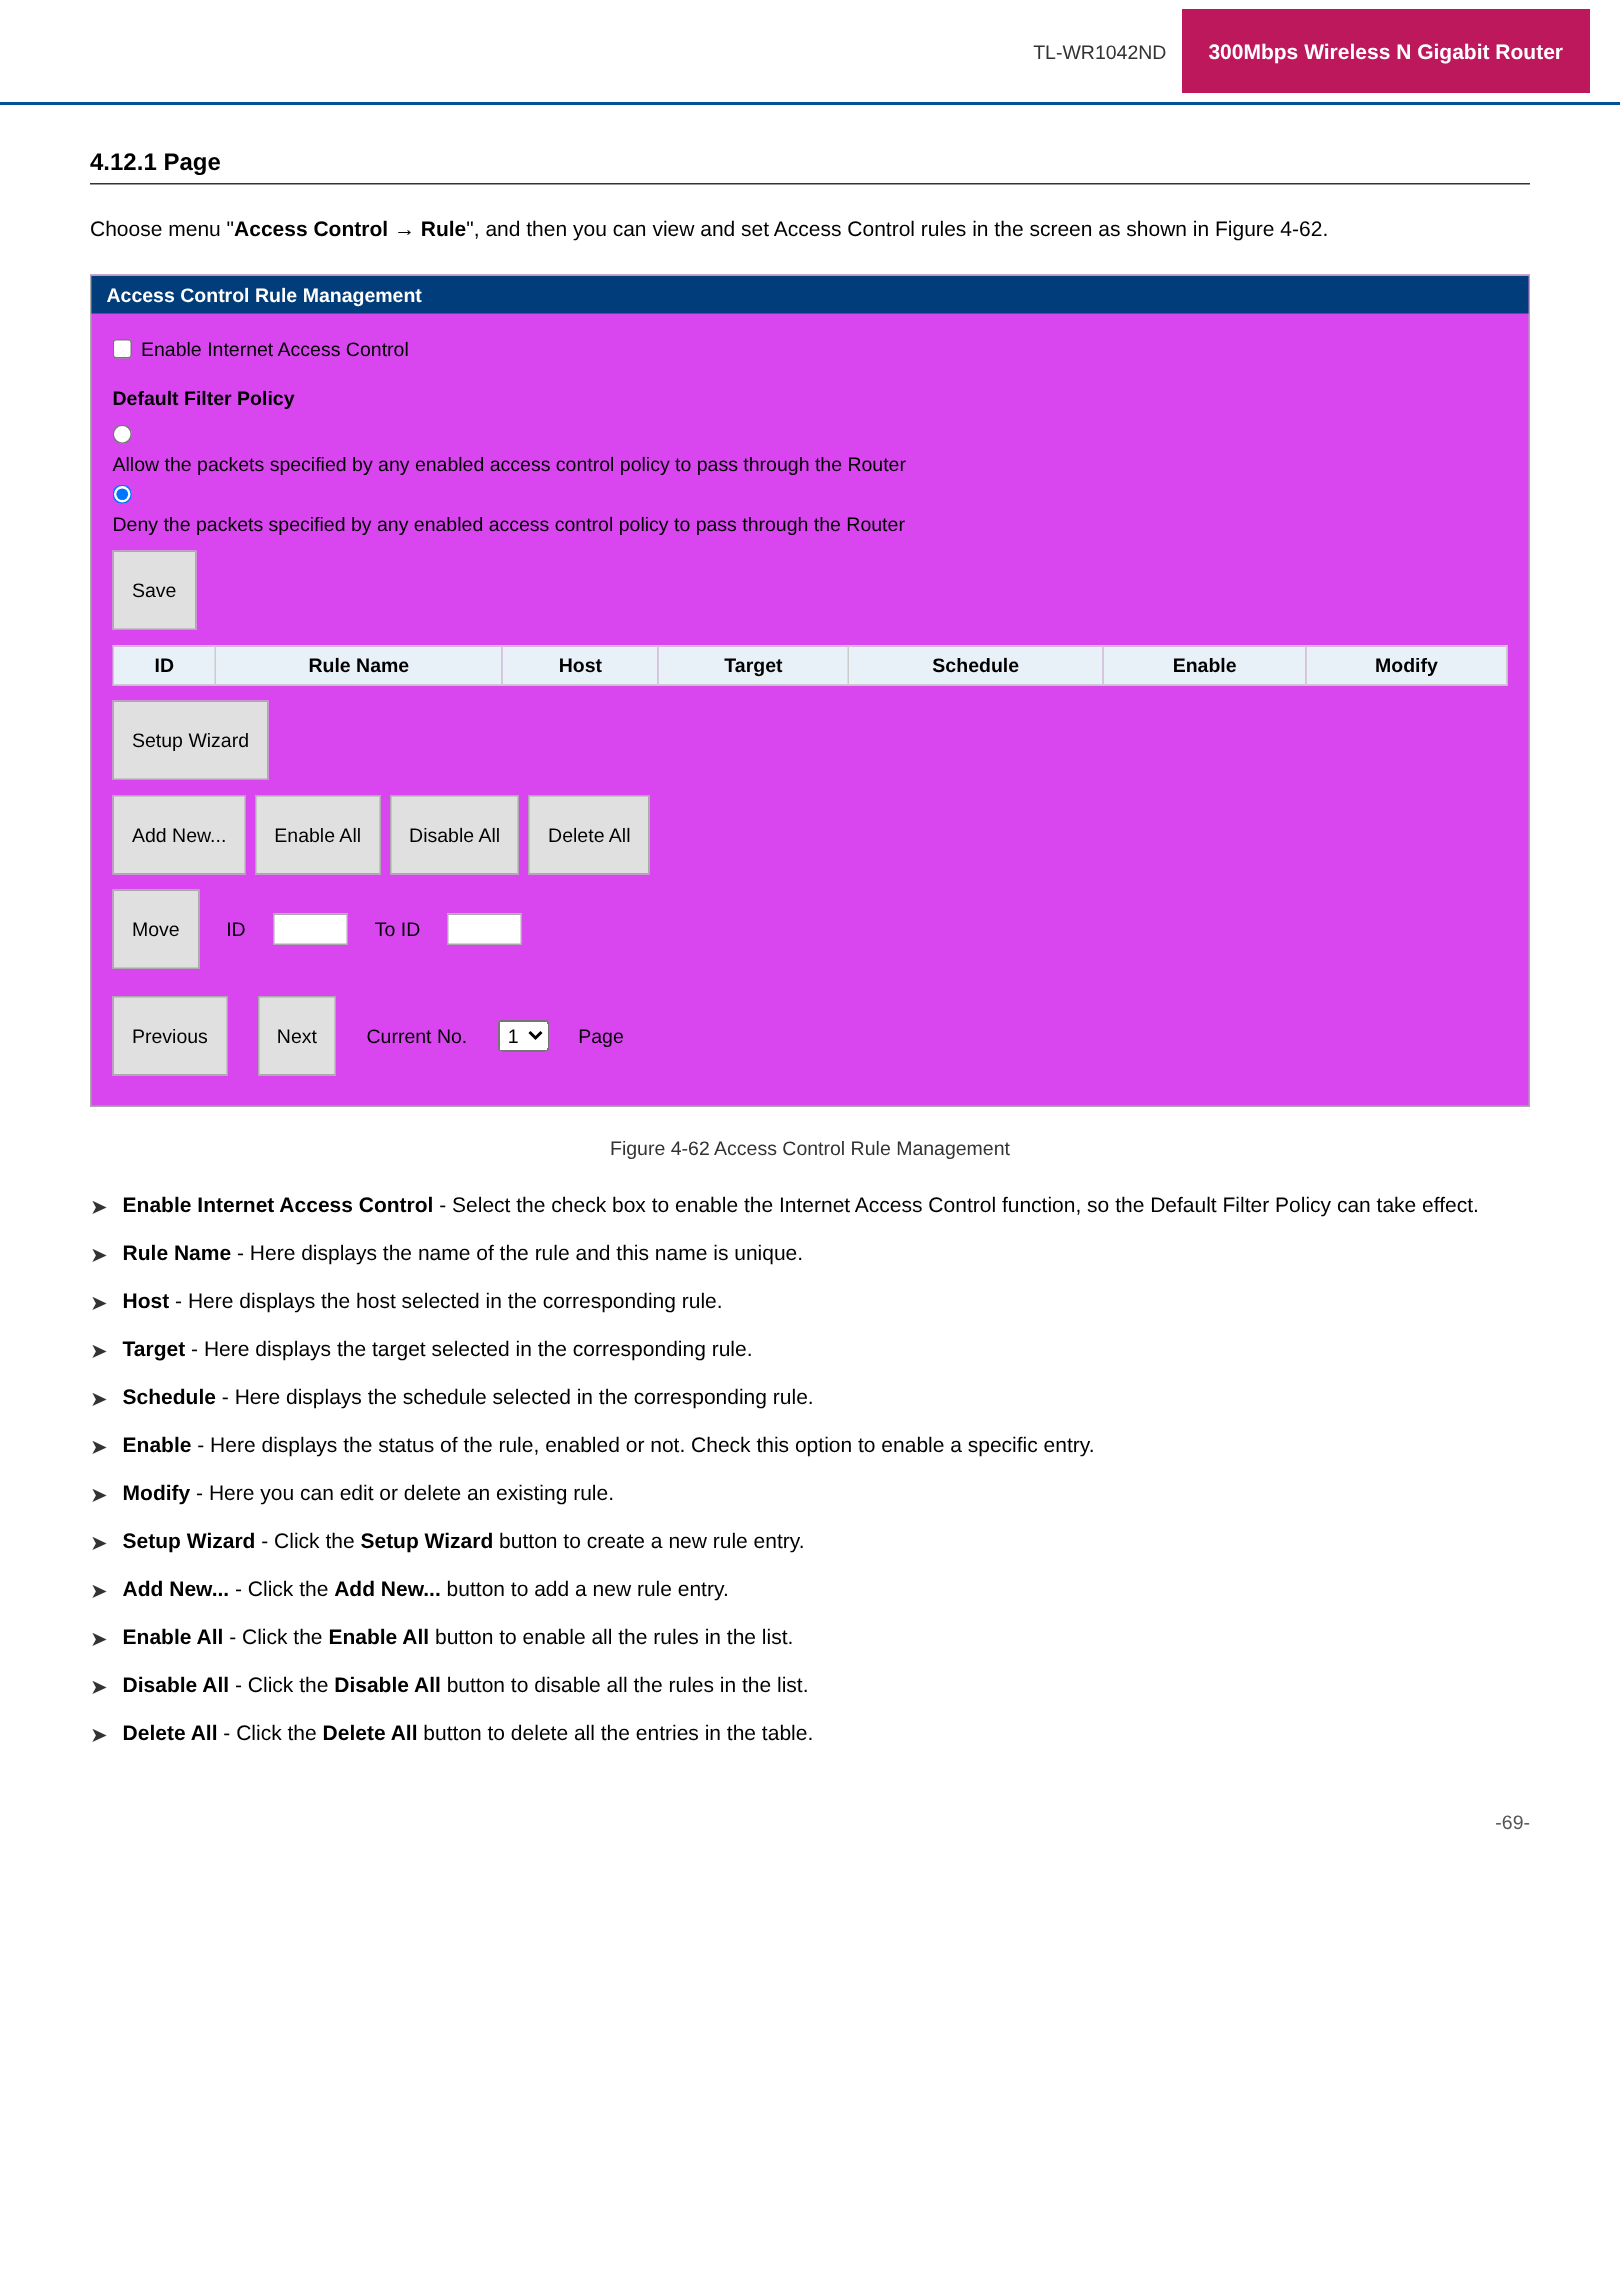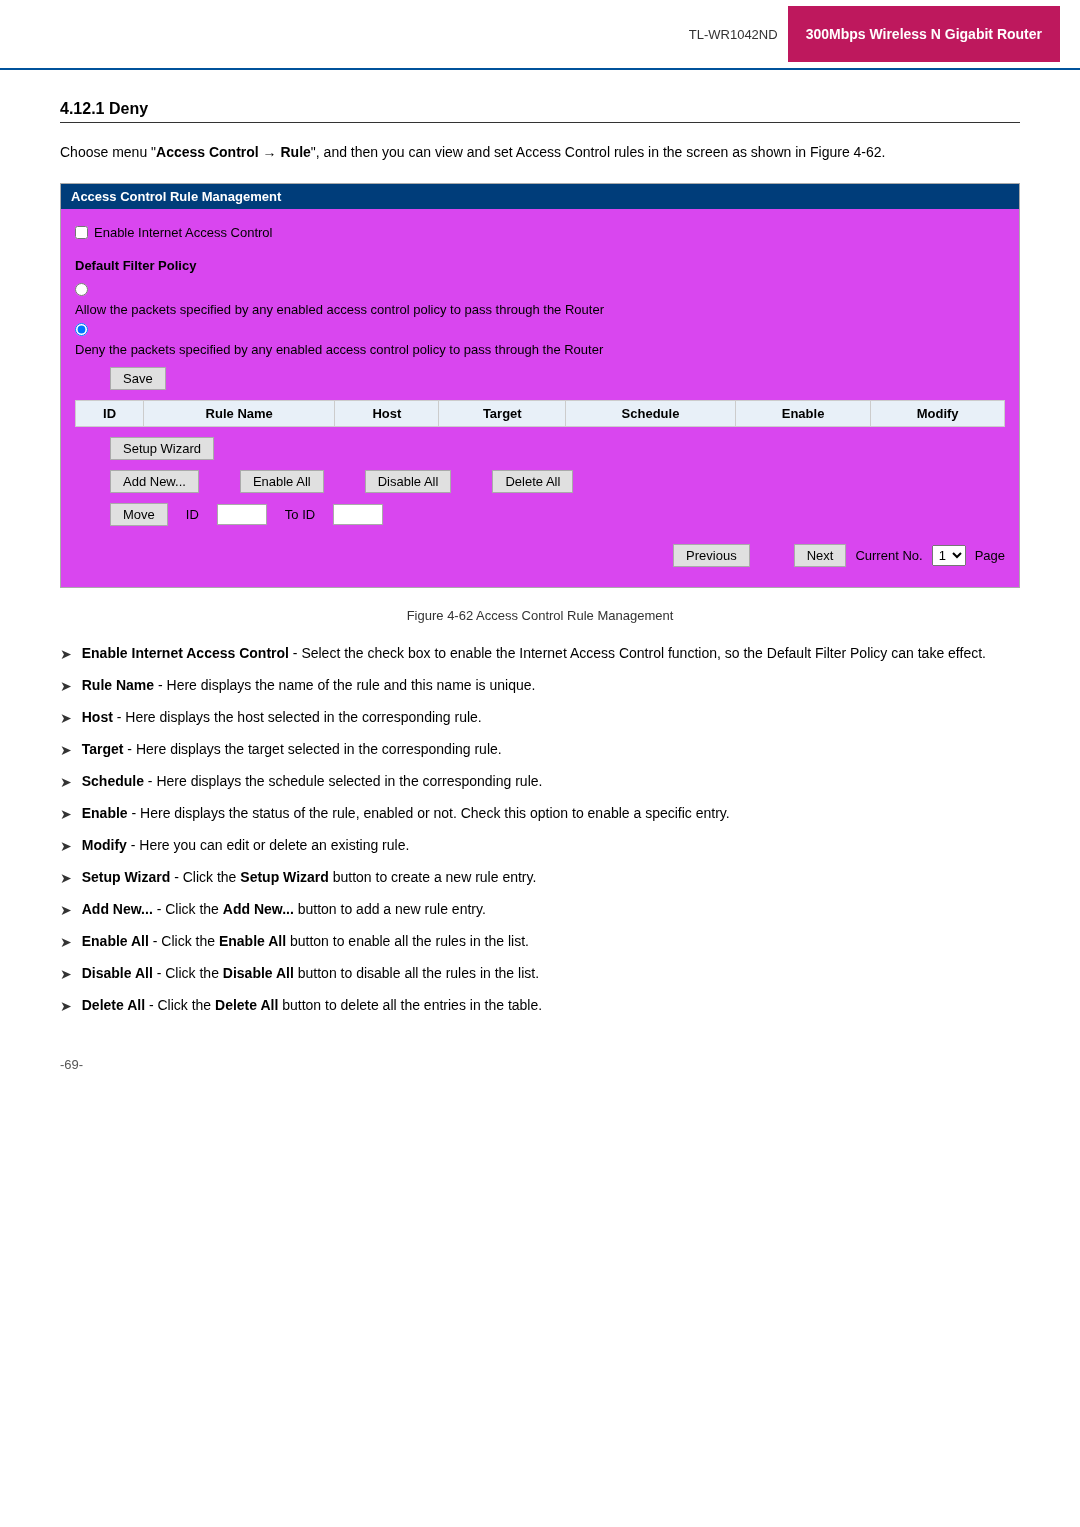--- a/index.html
+++ b/index.html
@@ -152,39 +152,38 @@
       width: 50px;
       border: 1px solid #aaa;
       padding: 2px 4px;
       font-size: 13px;
     }
 
     
     .pagination-row {
       display: flex;
       align-items: center;
-      justify-content: flex-end;
-      gap: 9px;
+      justify-content: flex-start;
+      gap: 20px;
       padding: 8px 0 4px 0;
       font-size: 13px;
     }
     .pagination-row select {
       font-size: 13px;
       padding: 1px 2px;
     }
 
     
     .btn {
       background: #e0e0e0;
       border: 1px solid #aaa;
-      padding: 3px 12px;
+      padding: 18px 12px;
       font-size: 13px;
       cursor: pointer;
       color: #000;
-      margin-left: 35px;
     }
 
     
     .figure-caption {
       text-align: center;
       font-size: 13px;
       margin-bottom: 20px;
       color: #333;
     }
 
@@ -207,38 +206,38 @@
       margin-right: 10px;
       margin-top: 1px;
       flex-shrink: 0;
     }
     .bullet-list li .item-text {
       flex: 1;
     }
 
     
     .footer {
-      text-align: left;
+      text-align: right;
       font-size: 13px;
       color: #555;
       margin-top: 40px;
       padding-bottom: 20px;
     }
   </style>
 </head>
 <body>
 
 <div class="header-bar">
   <span class="header-model">TL-WR1042ND</span>
   <span class="header-desc">300Mbps Wireless N Gigabit Router</span>
 </div>
 
 <div class="main-content">
 
-  <div class="section-heading">4.12.1  Deny</div>
+  <div class="section-heading">4.12.1  Page</div>
 
   <p class="intro-para">
     Choose menu "<strong>Access Control → Rule</strong>", and then you can view and set Access Control rules in the screen as shown in Figure 4-62.
   </p>
 
   <div class="rule-box">
     <div class="rule-box-header">Access Control Rule Management</div>
     <div class="rule-box-body">
 
       <div class="enable-row">

